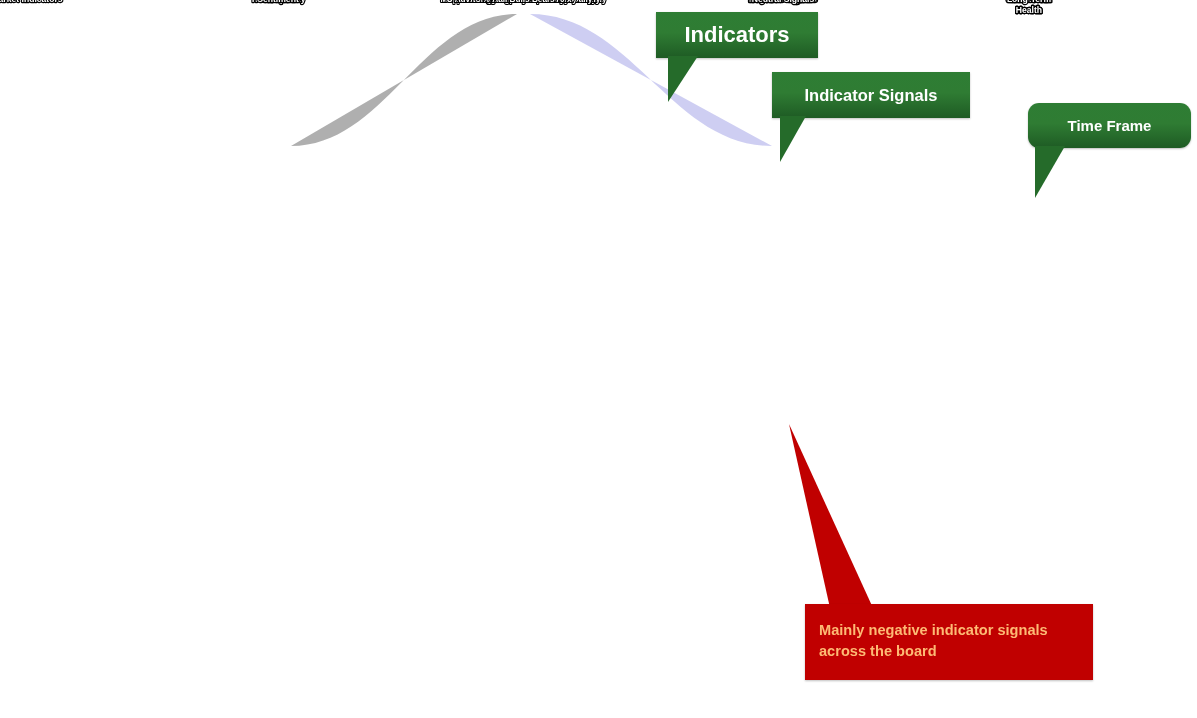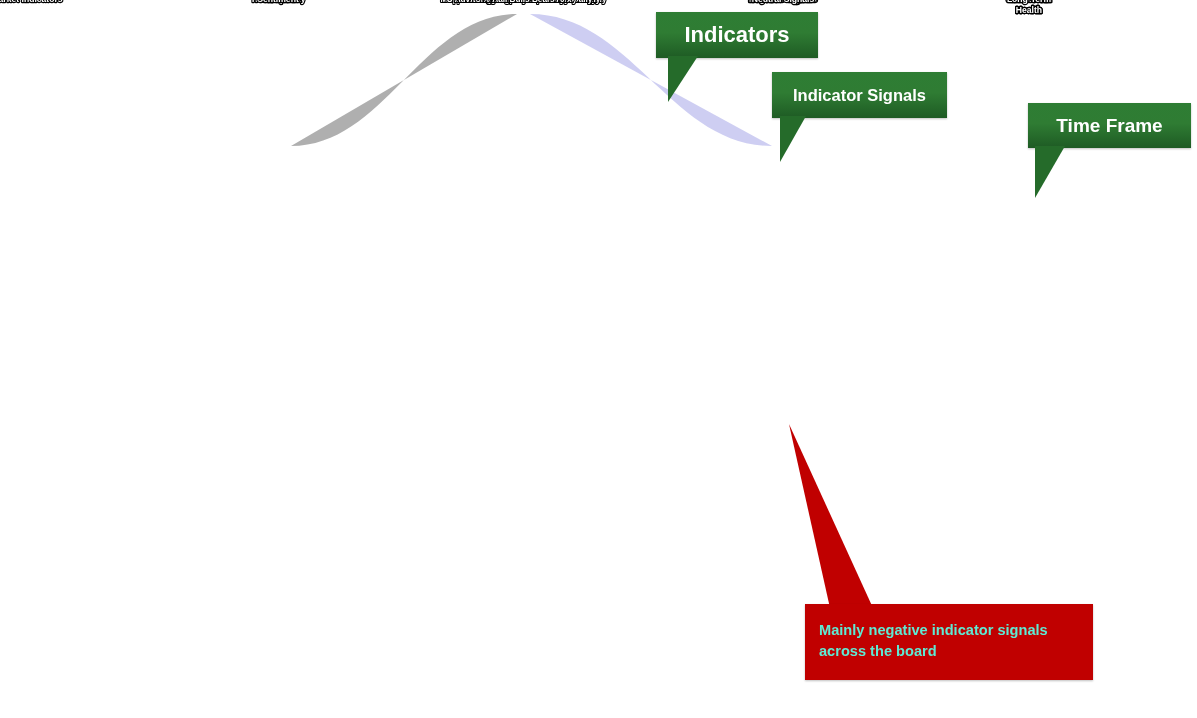--- a/index.html
+++ b/index.html
@@ -39,40 +39,40 @@
     border-left:12px solid transparent;border-right:12px solid transparent;
     border-top:56px solid #1f5c25;}
 
   .c-ind{left:656px;top:12px;}
   .c-ind .box{width:162px;height:46px;font-size:22px;}
   .c-ind .tail{left:12px;top:44px;
     border-top:46px solid #256b2a;
     border-right:30px solid transparent;}
 
   .c-sig{left:772px;top:72px;}
-  .c-sig .box{width:175px;height:46px;font-size:16.5px;}
+  .c-sig .box{width:198px;height:46px;font-size:16.5px;}
   .c-sig .tail{left:8px;top:44px;
     border-top:46px solid #256b2a;
     border-right:26px solid transparent;}
 
   .c-tf{left:1028px;top:103px;}
-  .c-tf .box{width:163px;height:45px;font-size:19px;}
+  .c-tf .box{width:163px;height:45px;font-size:15px;border-radius:11px;}
   .c-tf .tail{left:7px;top:43px;
     border-top:52px solid #256b2a;
     border-right:30px solid transparent;}
 
   .c-note{left:805px;top:604px;}
   .c-note .box{
     background:#c00000;
     width:288px;height:76px;
     display:block;padding:0;
   }
   .c-note .txt{
     position:absolute;left:14px;top:16px;width:262px;
-    font-size:14.6px;line-height:1.42;font-weight:bold;color:#5eead4;
+    font-size:14.6px;line-height:1.42;font-weight:bold;color:#fdba74;
     text-align:left;
   }
   .note-arrow{position:absolute;left:0;top:0;width:1197px;height:718px;
               pointer-events:none;}
 </style>
 </head>
 <body>
 
 <div id="stage">
 

